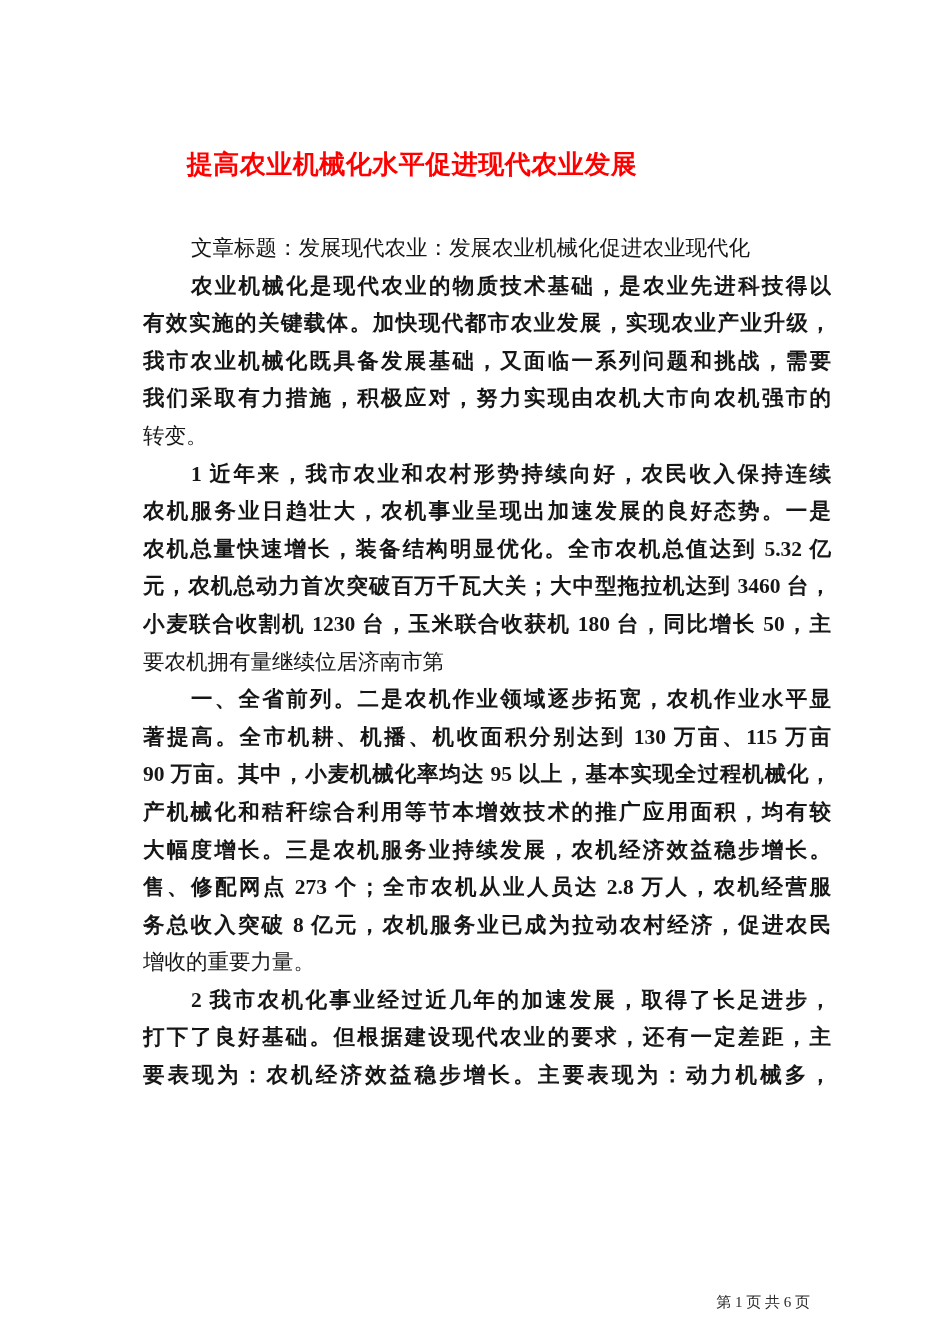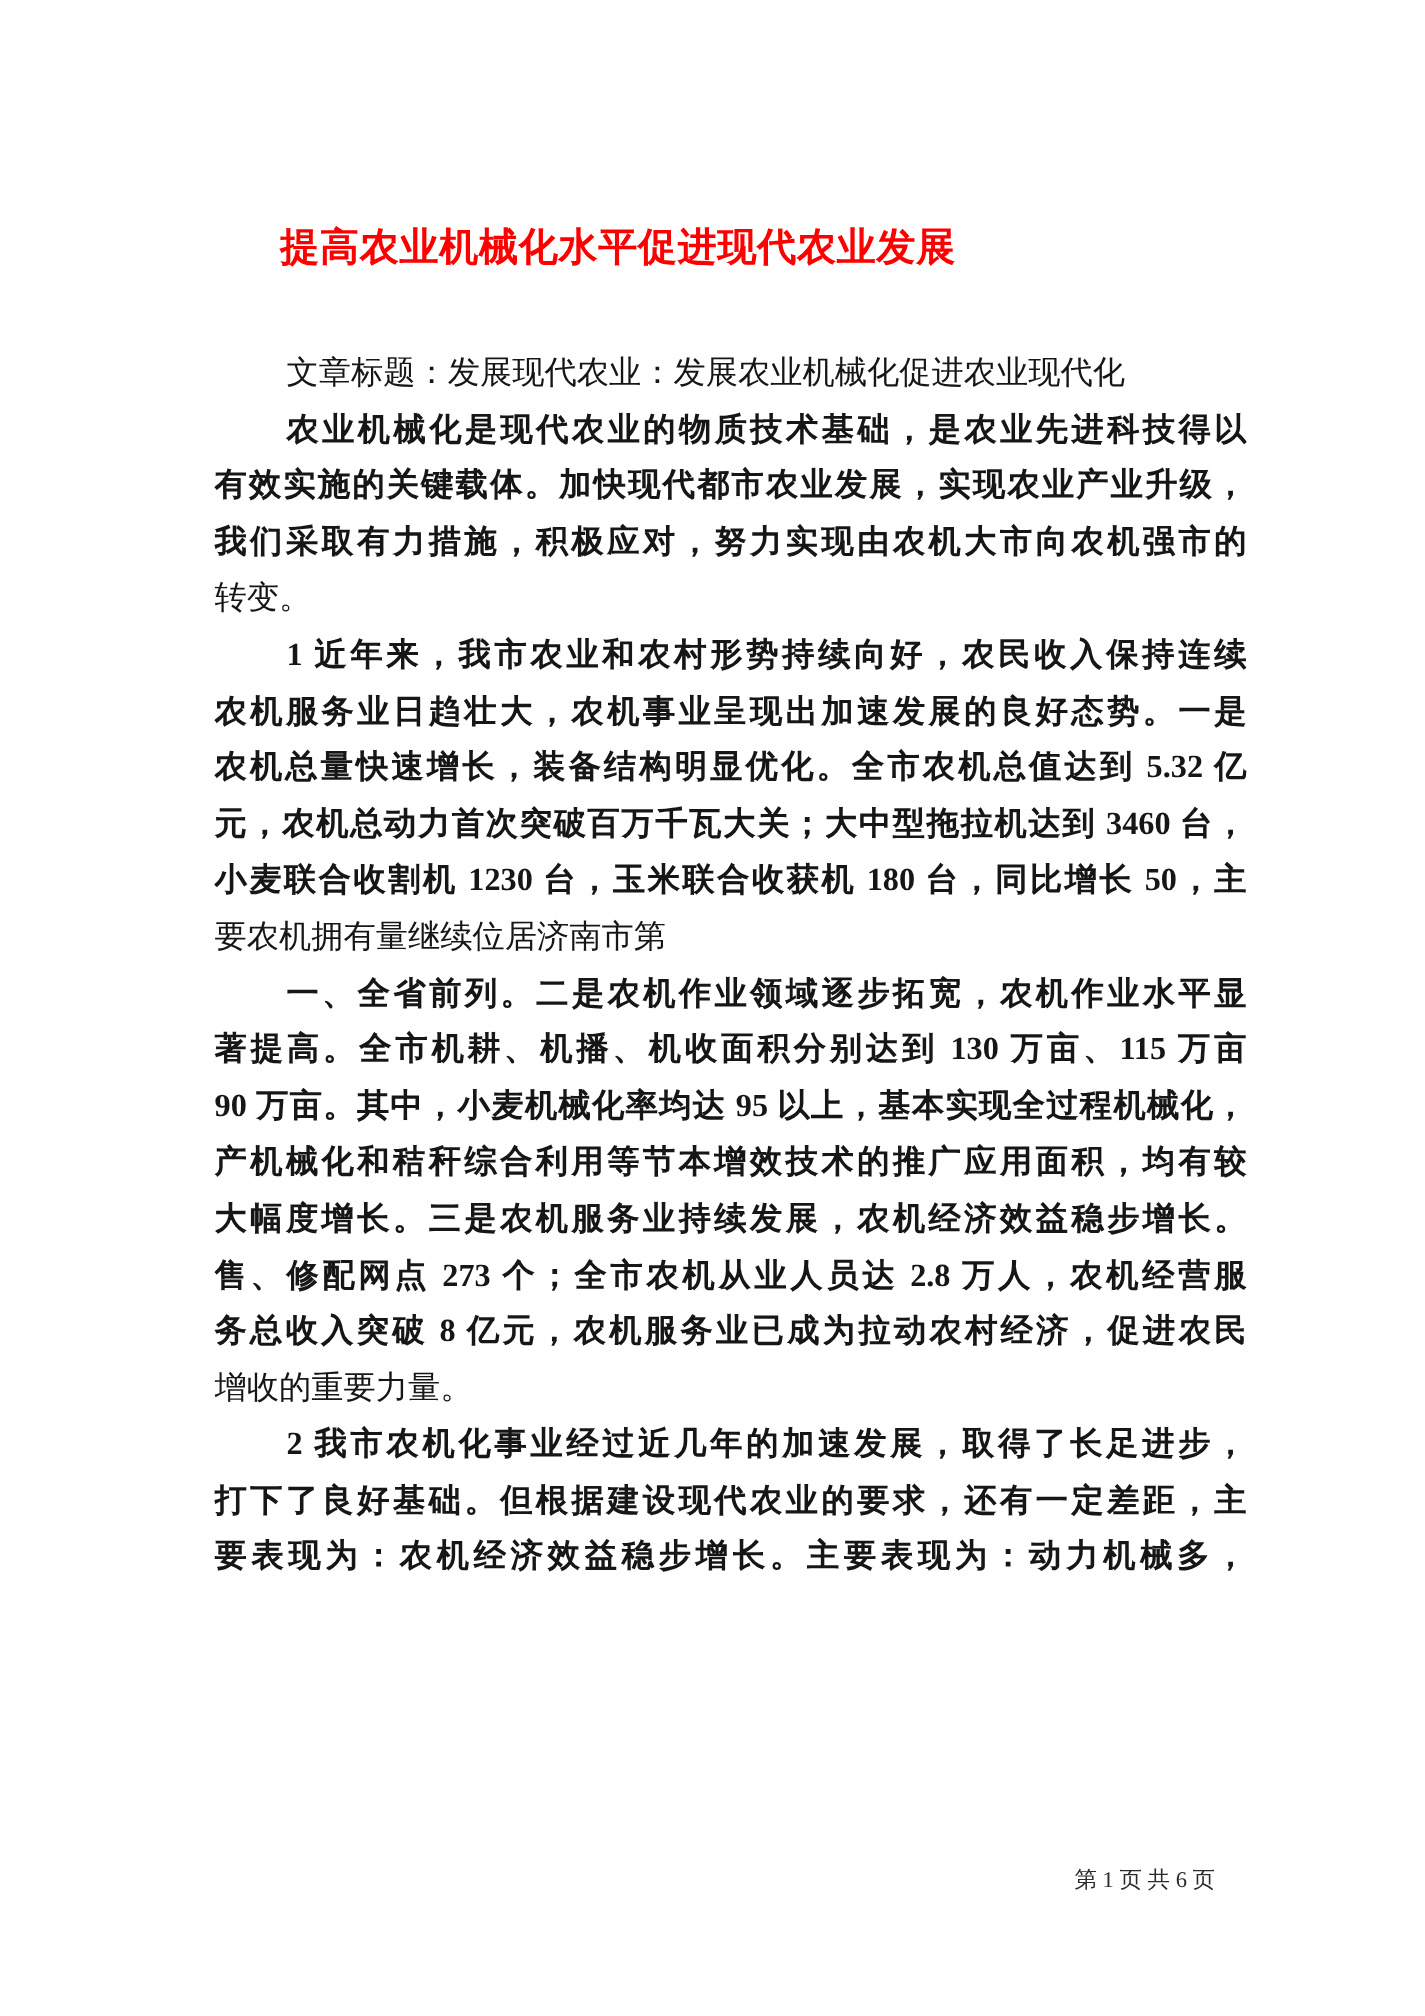--- a/index.html
+++ b/index.html
@@ -45,37 +45,38 @@
     padding-left: 48px;
   }
   .doc-line.fill {
     white-space: normal;
     text-align: justify;
     text-align-last: justify;
     font-weight: bold;
   }
   .doc-footer {
     position: absolute;
-    top: 1244px;
+    top: 1292px;
     right: 140px;
     font-size: 15px;
     line-height: 20px;
     color: #2b2b2b;
   }
 </style>
 </head>
 <body>
 
 <div class="page">
   <h1 class="doc-title" style="color: rgb(255, 0, 0);">提高农业机械化水平促进现代农业发展</h1>
 
   <div class="doc-body">
       <div class="doc-line indent">文章标题：发展现代农业：发展农业机械化促进农业现代化</div>
       <div class="doc-line indent fill">农业机械化是现代农业的物质技术基础，是农业先进科技得以</div>
       <div class="doc-line fill">有效实施的关键载体。加快现代都市农业发展，实现农业产业升级，</div>
+      <div class="doc-line fill">我市农业机械化既具备发展基础，又面临一系列问题和挑战，需要</div>
       <div class="doc-line fill">我们采取有力措施，积极应对，努力实现由农机大市向农机强市的</div>
       <div class="doc-line">转变。</div>
       <div class="doc-line indent fill">1 近年来，我市农业和农村形势持续向好，农民收入保持连续</div>
       <div class="doc-line fill">农机服务业日趋壮大，农机事业呈现出加速发展的良好态势。一是</div>
       <div class="doc-line fill">农机总量快速增长，装备结构明显优化。全市农机总值达到 5.32 亿</div>
       <div class="doc-line fill">元，农机总动力首次突破百万千瓦大关；大中型拖拉机达到 3460 台，</div>
       <div class="doc-line fill">小麦联合收割机 1230 台，玉米联合收获机 180 台，同比增长 50，主</div>
       <div class="doc-line">要农机拥有量继续位居济南市第</div>
       <div class="doc-line indent fill">一、全省前列。二是农机作业领域逐步拓宽，农机作业水平显</div>
       <div class="doc-line fill">著提高。全市机耕、机播、机收面积分别达到 130 万亩、115 万亩</div>

